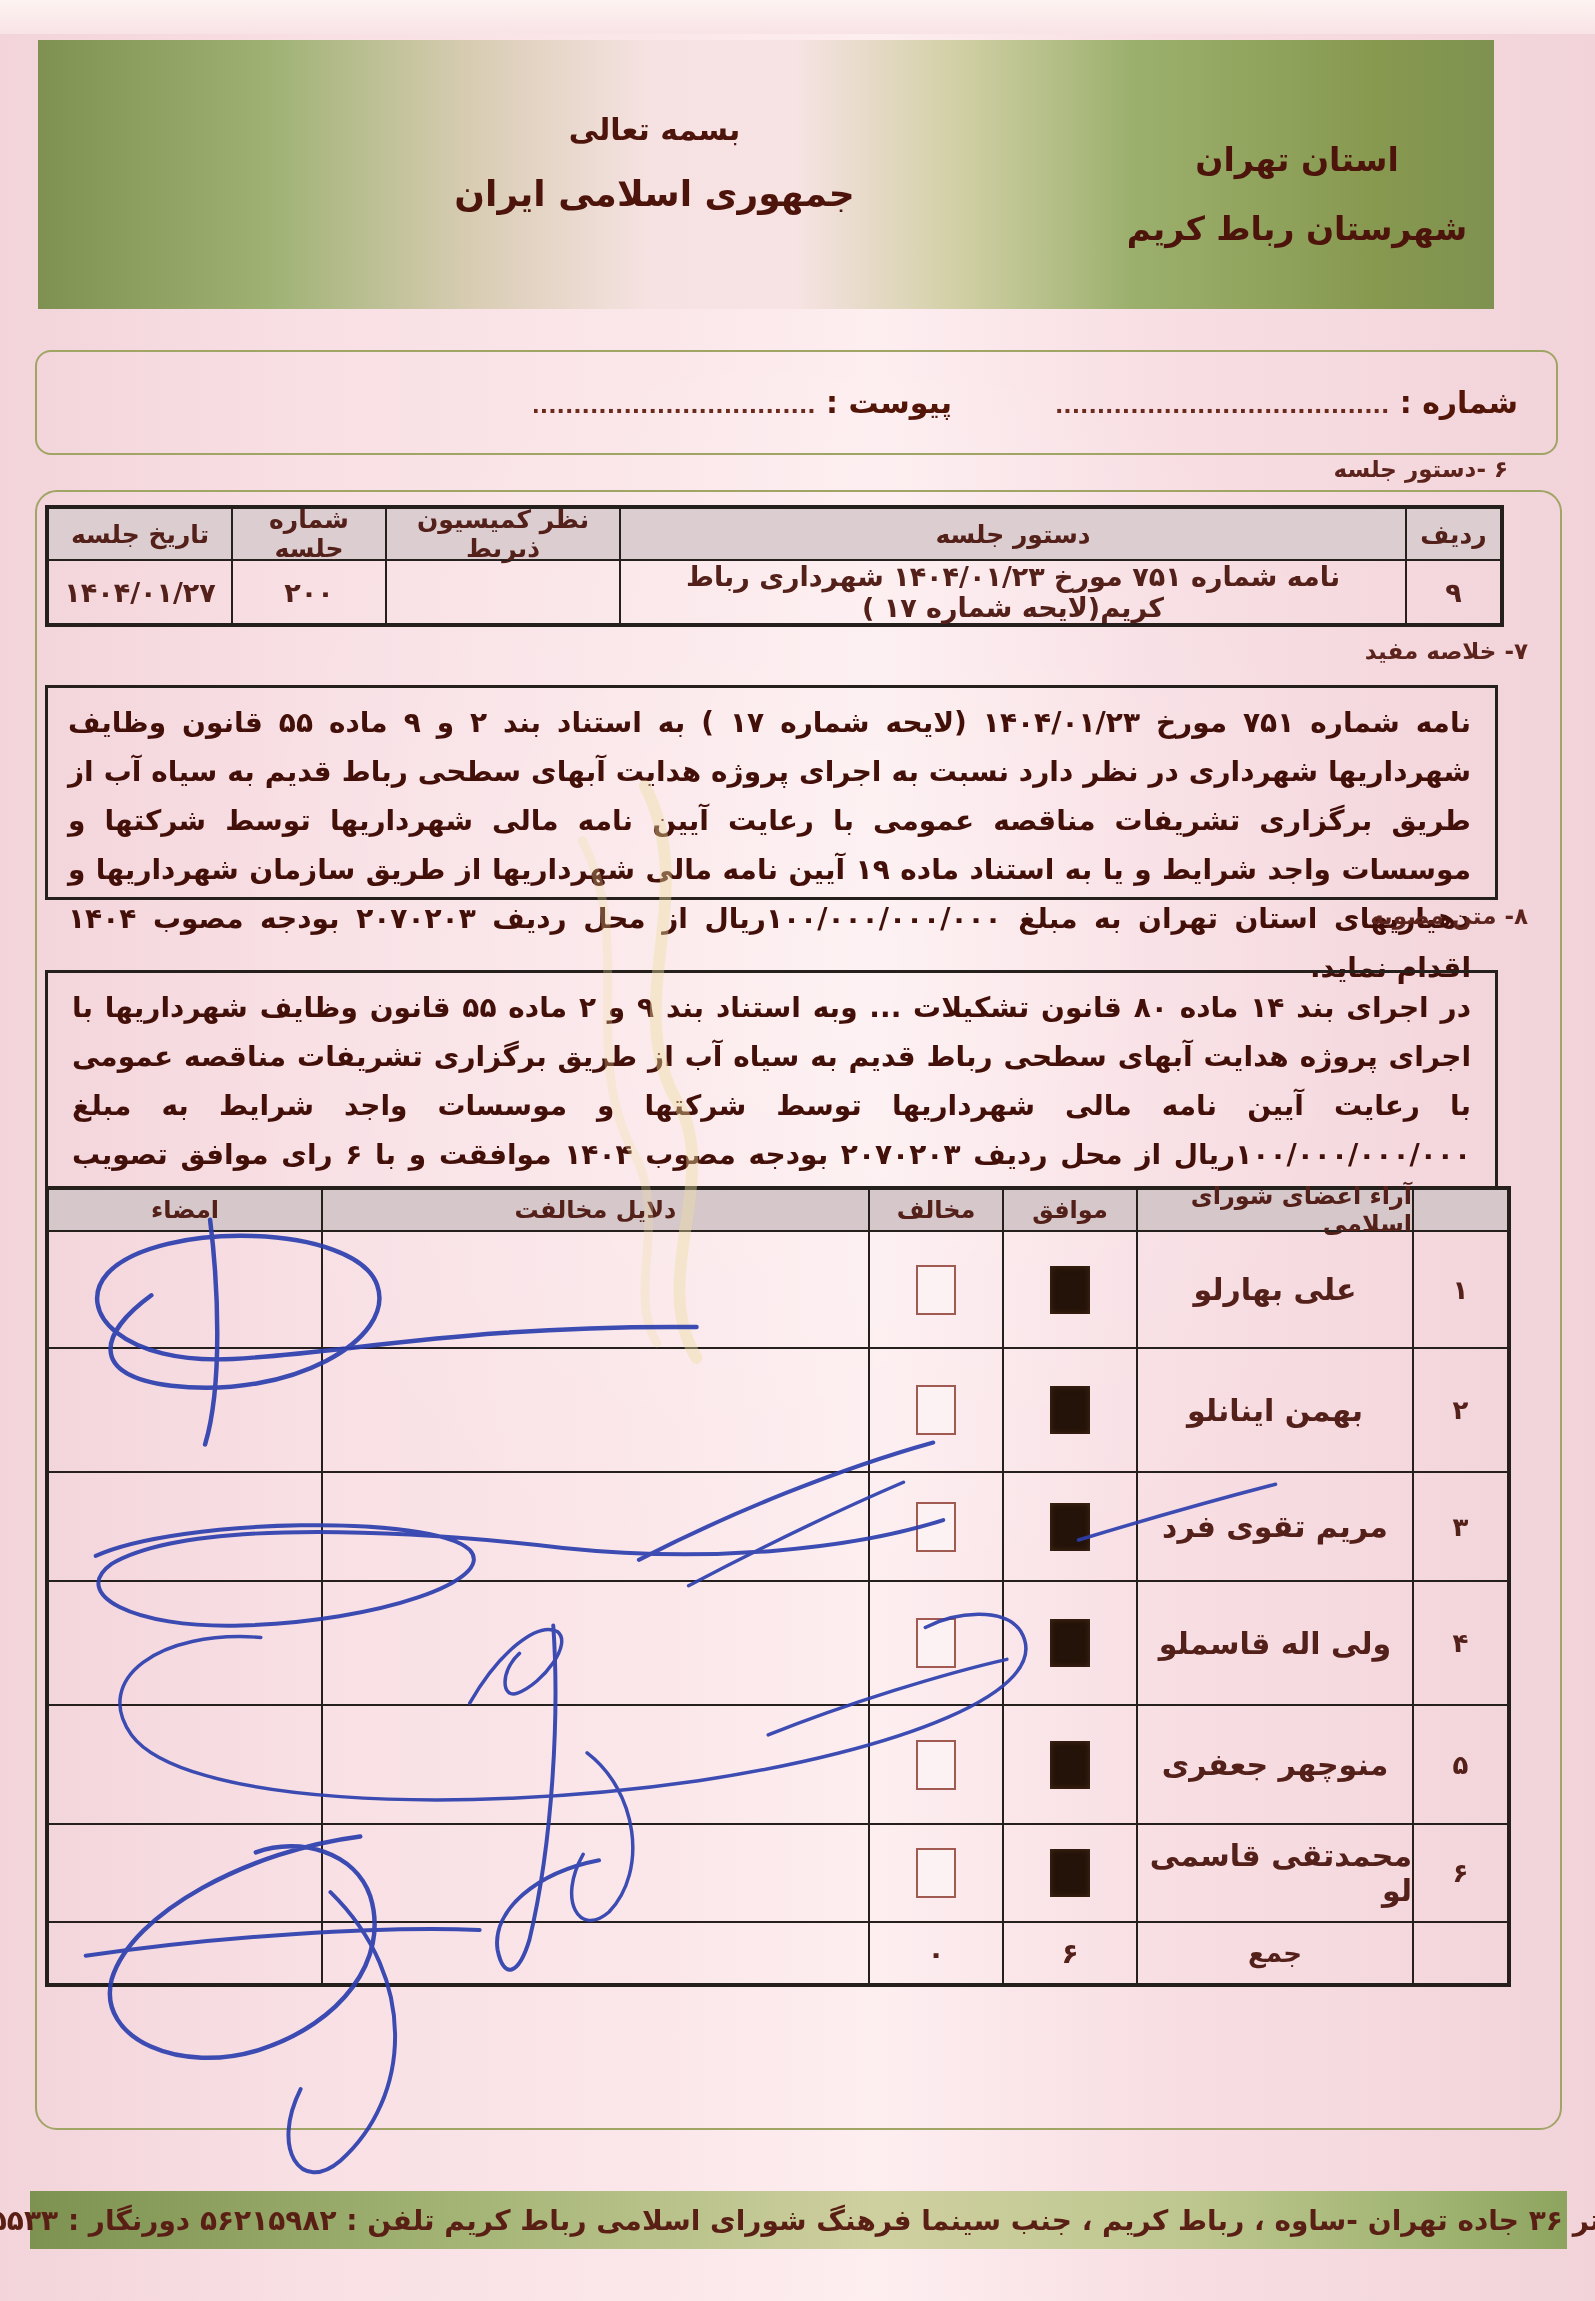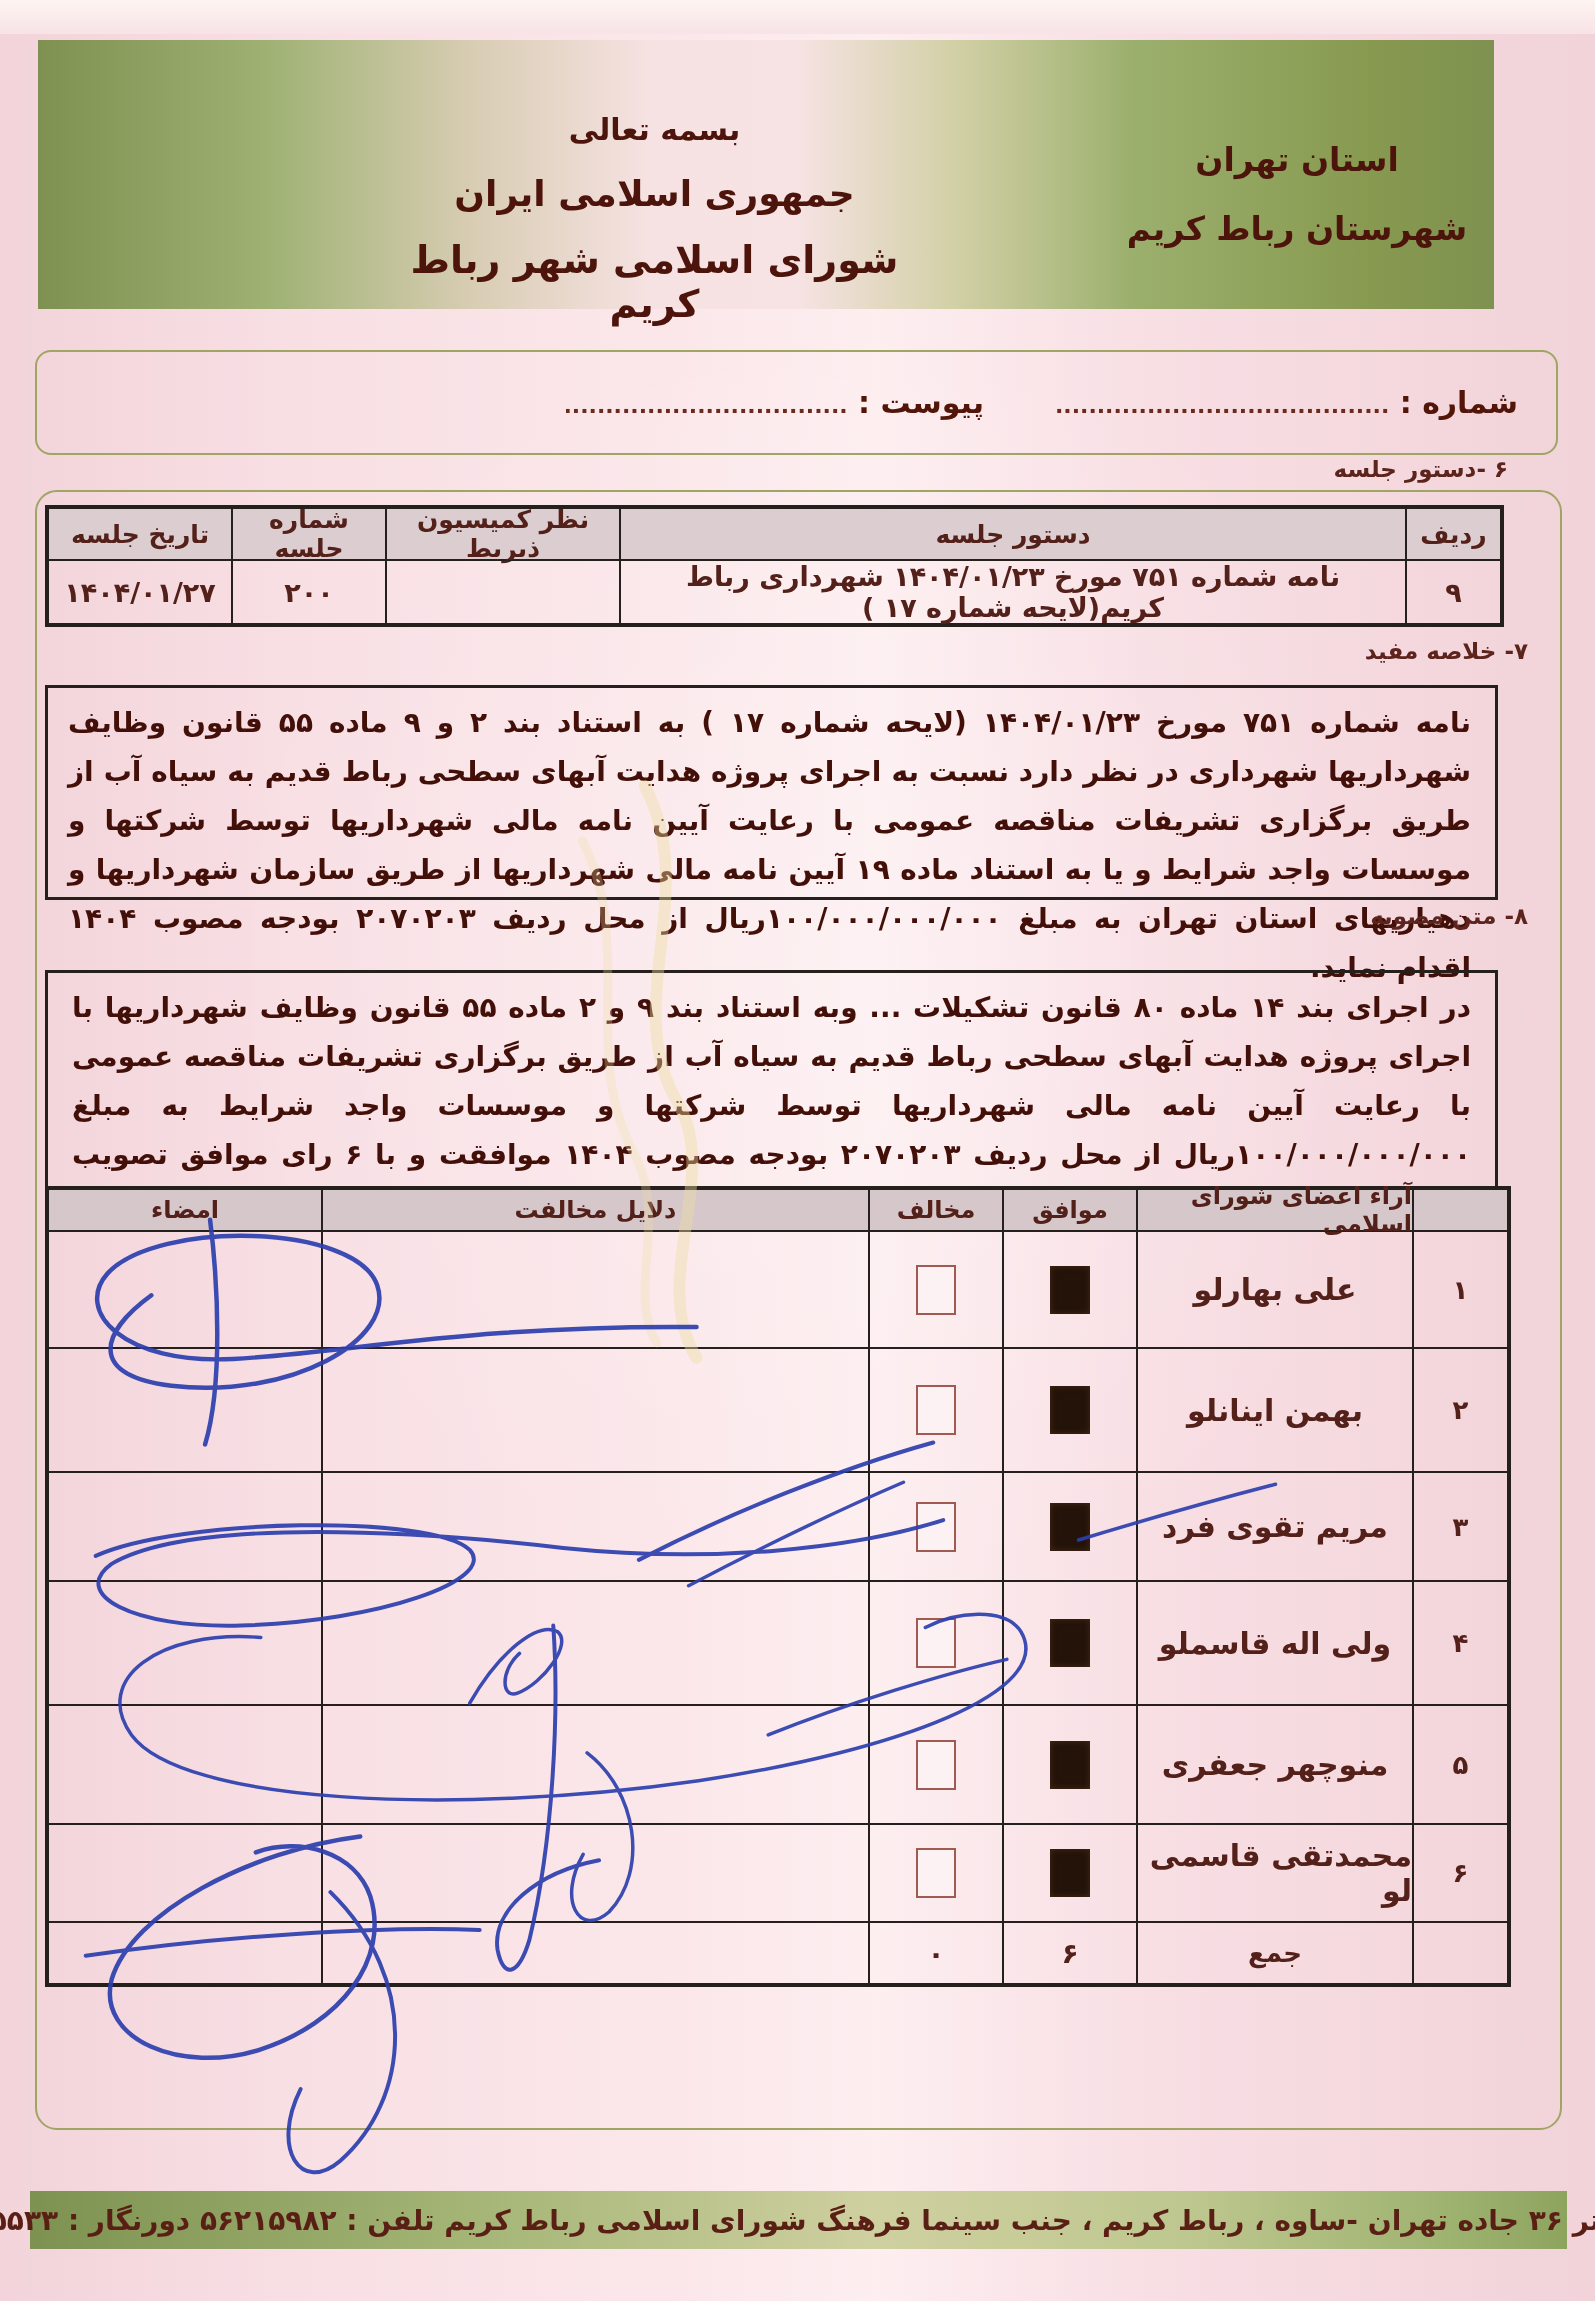--- a/index.html
+++ b/index.html
@@ -29,21 +29,21 @@
   .header-right{position:absolute;left:1050px;top:100px;width:418px;text-align:center;color:#4d140c;}
   .header-right .r1{font-size:33px;font-weight:bold;margin-bottom:30px;}
   .header-right .r2{font-size:33px;font-weight:bold;}
   
   .meta-box{
     position:absolute;left:35px;top:350px;width:1523px;height:105px;
     border:2px solid #a0a465;border-radius:16px;
     display:flex;align-items:center;padding:0 38px;box-sizing:border-box;
     color:#521508;font-weight:bold;font-size:30px;
   }
-  .meta-field{white-space:nowrap;overflow:hidden;}
+  .meta-field{white-space:nowrap;overflow:hidden;margin-left:32px;}
   .meta-field .dots{font-size:22px;letter-spacing:1px;color:#6a2a1c;font-weight:bold;}
   .mf-date{width:34%;}
   .mf-number{width:37%;}
   .mf-attach{width:29%;}
   
   .big-box{
     position:absolute;left:35px;top:490px;width:1523px;height:1636px;
     border:2px solid #a0a465;border-radius:22px;
   }
   .sec-label{position:absolute;color:#5c241c;font-size:23px;font-weight:bold;z-index:3;}
@@ -102,21 +102,20 @@
 </head>
 <body>
 
 <div class="page">
   <div class="scan-top"></div>
 
   <div class="header-band">
     <div class="header-center">
       <div class="l1">بسمه تعالی</div>
       <div class="l2">جمهوری اسلامی ایران</div>
-      <div class="l3">شورای اسلامی شهر رباط کریم</div>
     </div>
     <div class="header-right">
       <div class="r1">استان تهران</div>
       <div class="r2">شهرستان رباط کریم</div>
     </div>
   </div>
 
   <div class="meta-box">
     <div class="meta-field mf-number">
       <span>شماره : </span><span class="dots">........................................</span>

